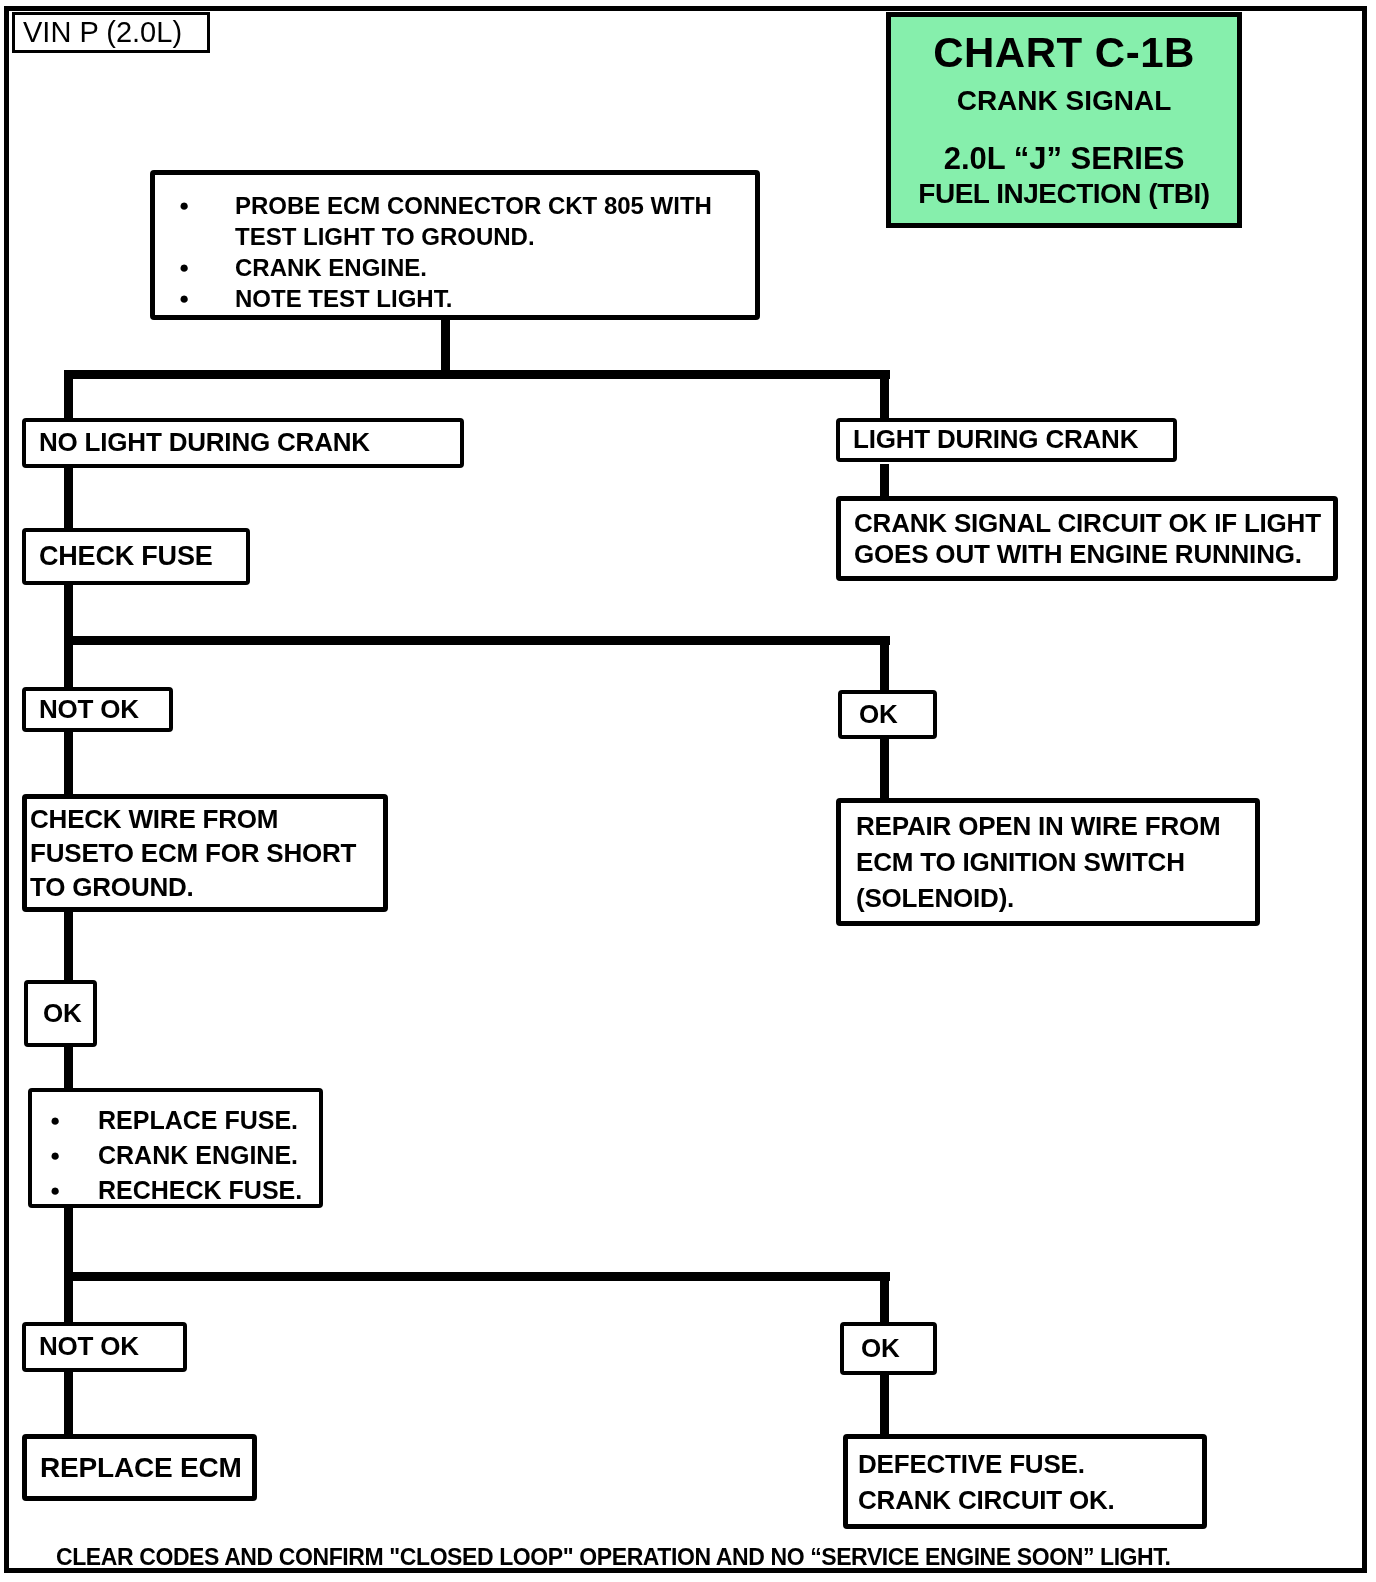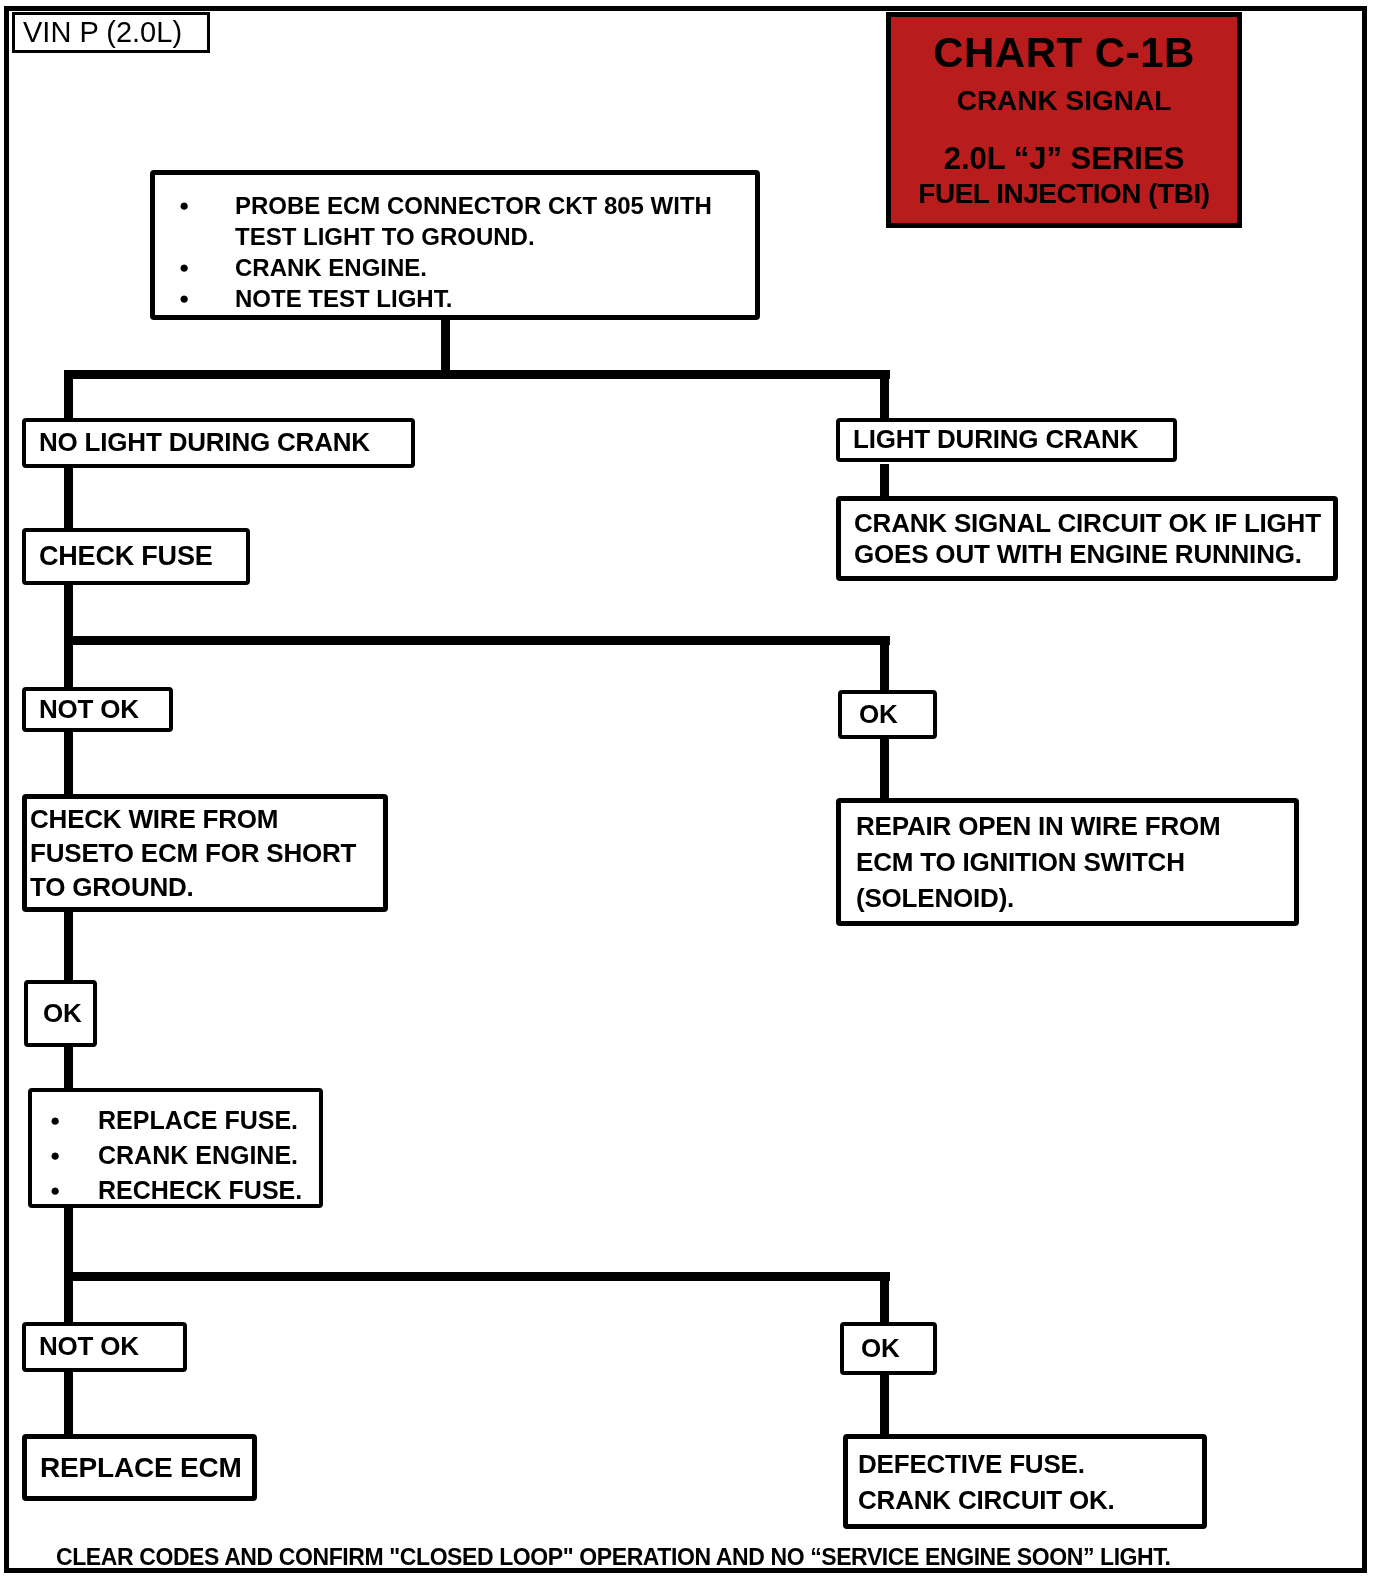--- a/index.html
+++ b/index.html
@@ -14,21 +14,21 @@
     position:absolute;background:#fff;border:4px solid #000;border-radius:4px;
     box-sizing:border-box;display:flex;align-items:center;
     font-weight:700;letter-spacing:-0.2px;line-height:1.2;
   }
   .thick{border-width:5px;}
   .pre{white-space:pre-line;}
   .pl{padding-left:13px;}
   
   .title-box{
     position:absolute;left:886px;top:12px;width:356px;height:216px;
-    border:5px solid #000;box-sizing:border-box;background:#b91c1c;
+    border:5px solid #000;box-sizing:border-box;background:#86efac;
     display:flex;flex-direction:column;align-items:center;text-align:center;
     font-weight:700;
   }
   .t1{font-size:42px;margin-top:12px;letter-spacing:0.5px;}
   .t2{font-size:28px;margin-top:8px;}
   .t3{font-size:31px;margin-top:24px;}
   .t4{font-size:28px;margin-top:1px;letter-spacing:-0.5px;}
   
   .vin{
     position:absolute;left:12px;top:12px;width:198px;height:41px;
@@ -95,21 +95,21 @@
     <div class="brow">
       <span class="dot" style="width:56px;">●</span>
       <span class="btxt">CRANK ENGINE.</span>
     </div>
     <div class="brow">
       <span class="dot" style="width:56px;">●</span>
       <span class="btxt">NOTE TEST LIGHT.</span>
     </div>
   </div>
 
-  <div class="box pl" style="left:22px;top:418px;width:393px;height:50px;font-size:26px;">
+  <div class="box pl" style="left:22px;top:418px;width:442px;height:50px;font-size:26px;">
     <span>NO LIGHT DURING CRANK</span>
   </div>
   <div class="box pl" style="left:836px;top:418px;width:341px;height:44px;font-size:26px;">
     <span>LIGHT DURING CRANK</span>
   </div>
 
   <div class="box pl" style="left:22px;top:528px;width:228px;height:57px;font-size:27px;">
     <span>CHECK FUSE</span>
   </div>
   <div class="box thick pl" style="left:836px;top:496px;width:502px;height:85px;font-size:26px;line-height:31px;">
@@ -122,21 +122,21 @@
   </div>
   <div class="box" style="left:838px;top:690px;width:99px;height:49px;font-size:26px;padding-left:17px;">
     <span>OK</span>
   </div>
 
   <div class="box thick" style="left:22px;top:794px;width:366px;height:118px;font-size:26px;line-height:34px;padding-left:3px;">
     <span class="pre">CHECK WIRE FROM
 FUSETO ECM FOR SHORT
 TO GROUND.</span>
   </div>
-  <div class="box thick" style="left:836px;top:798px;width:463px;height:128px;font-size:26px;line-height:36px;padding-left:15px;">
+  <div class="box thick" style="left:836px;top:798px;width:424px;height:128px;font-size:26px;line-height:36px;padding-left:15px;">
     <span class="pre">REPAIR OPEN IN WIRE FROM
 ECM TO IGNITION SWITCH
 (SOLENOID).</span>
   </div>
 
   <div class="box" style="left:24px;top:980px;width:73px;height:67px;font-size:26px;padding-left:15px;">
     <span>OK</span>
   </div>
 
   <div class="blist" style="left:28px;top:1088px;width:295px;height:120px;border-width:4px;padding:11px 6px 0 18px;font-size:25px;line-height:35px;">

